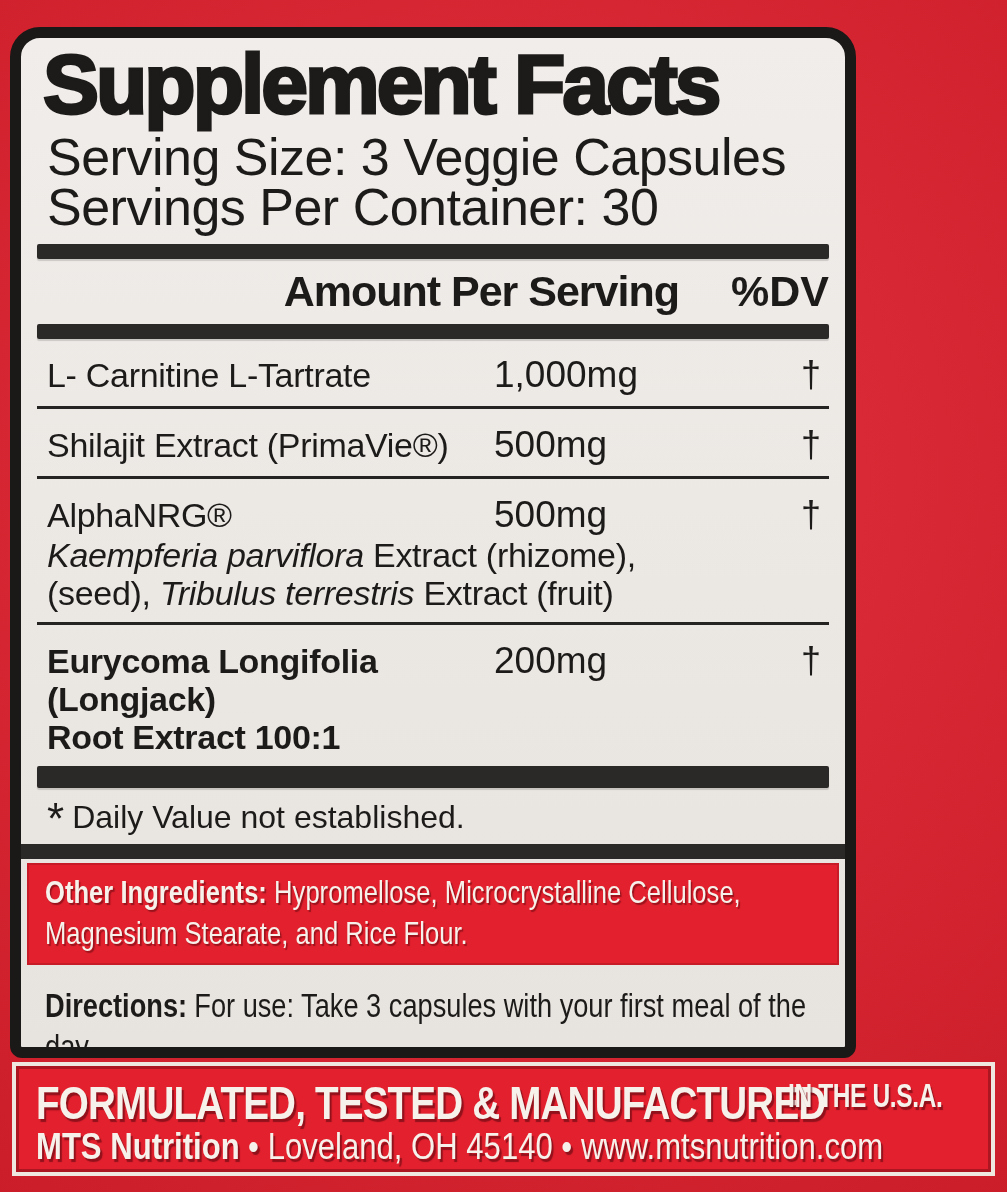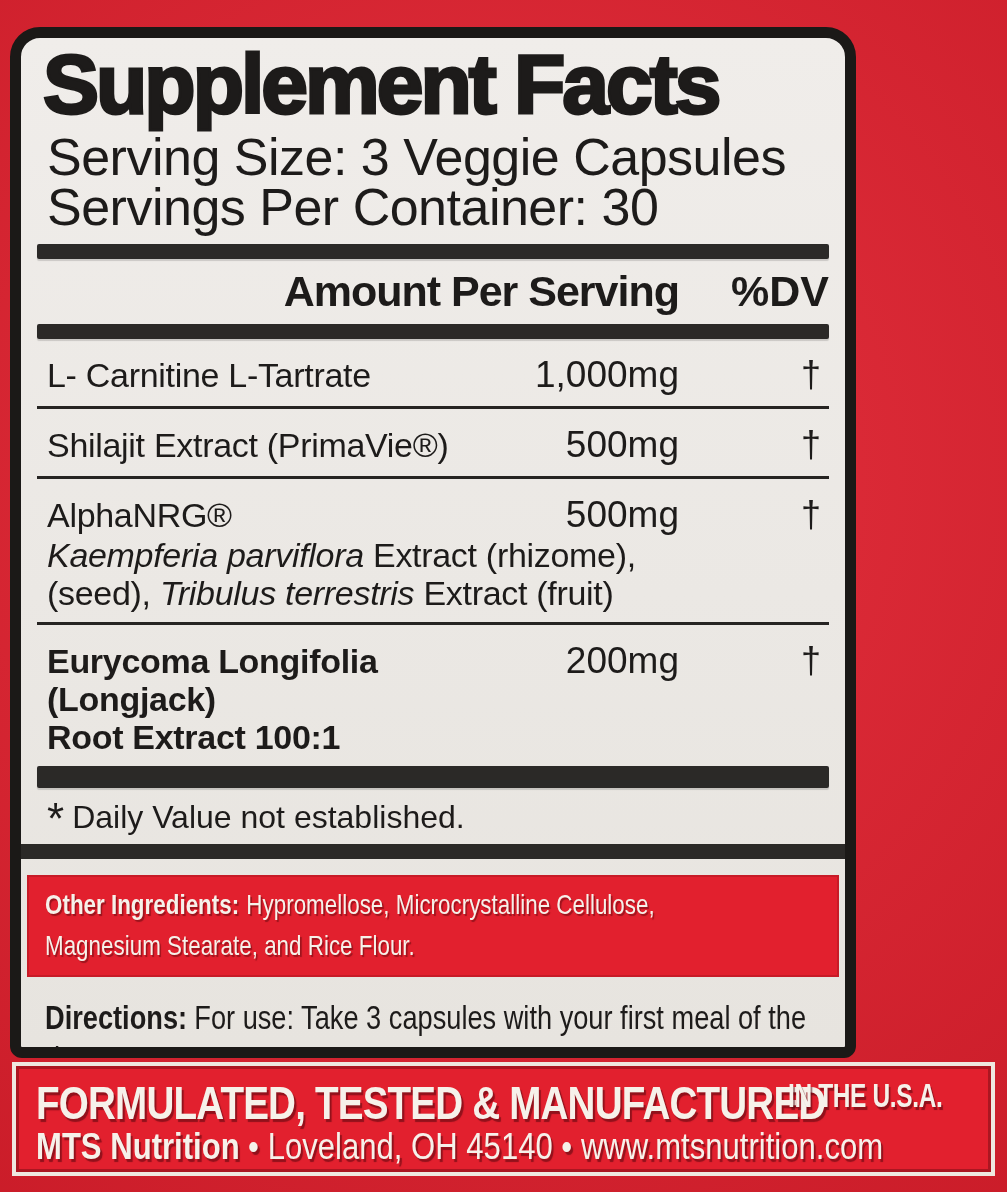--- a/index.html
+++ b/index.html
@@ -61,44 +61,44 @@
   }
   .hdr-spacer { flex: 1; }
   .hdr-amount { font-size: 43px; font-weight: 700; letter-spacing: -1px; }
   .hdr-dv { width: 150px; text-align: right; font-size: 43px; font-weight: 700; }
 
   
   .ing-row { padding: 8px 0 10px; border-bottom: 3px solid #262422; margin-top: 7px; }
   .ing-row:last-child { border-bottom: none; }
   .row-top { display: flex; align-items: baseline; }
   .col-name { flex: 1; padding-left: 10px; font-size: 34px; line-height: 38px; letter-spacing: -0.3px; }
-  .col-amount { width: 185px; text-align: right; font-size: 37px; }
+  .col-amount { width: 185px; font-size: 37px; }
   .col-dv { width: 150px; text-align: right; padding-right: 8px; font-size: 36px; }
   .row-extra { padding-left: 10px; font-size: 34px; line-height: 38px; letter-spacing: -0.3px; }
   .ing-row.bold .col-name, .ing-row.bold .row-extra { font-weight: 700; }
   .it { font-style: italic; }
 
   .footnote { padding: 10px 0 8px 10px; font-size: 32px; line-height: 38px; }
   .ast { font-size: 44px; line-height: 0; vertical-align: -6px; margin-right: 8px; }
 
   .divider-band { height: 15px; background: var(--bar_black, #2b2927); }
 
   
   .facts-bottom { padding: 0 6px; }
   .condense {
     transform: scaleX(0.8);
     transform-origin: left top;
     width: 125%;
   }
   .oi-bar {
-    margin-top: 16px;
+    margin-top: 4px;
     background: var(--red, #e2202e);
     color: var(--label_white, #f6f1ea);
     padding: 9px 8px 11px 18px;
-    font-size: 28px;
+    font-size: 32px;
     line-height: 41px;
     text-shadow: 2px 2px 1px rgba(96,9,15,0.55);
     box-shadow: inset 0 0 0 2px rgba(120,12,18,0.25);
   }
   .oi-bar b, .directions b { font-weight: 700; margin-right: 9px; }
   .directions {
     padding: 20px 0 0 18px;
     font-size: 34px;
     line-height: 41px;
     color: var(--ink, #1d1b1a);

